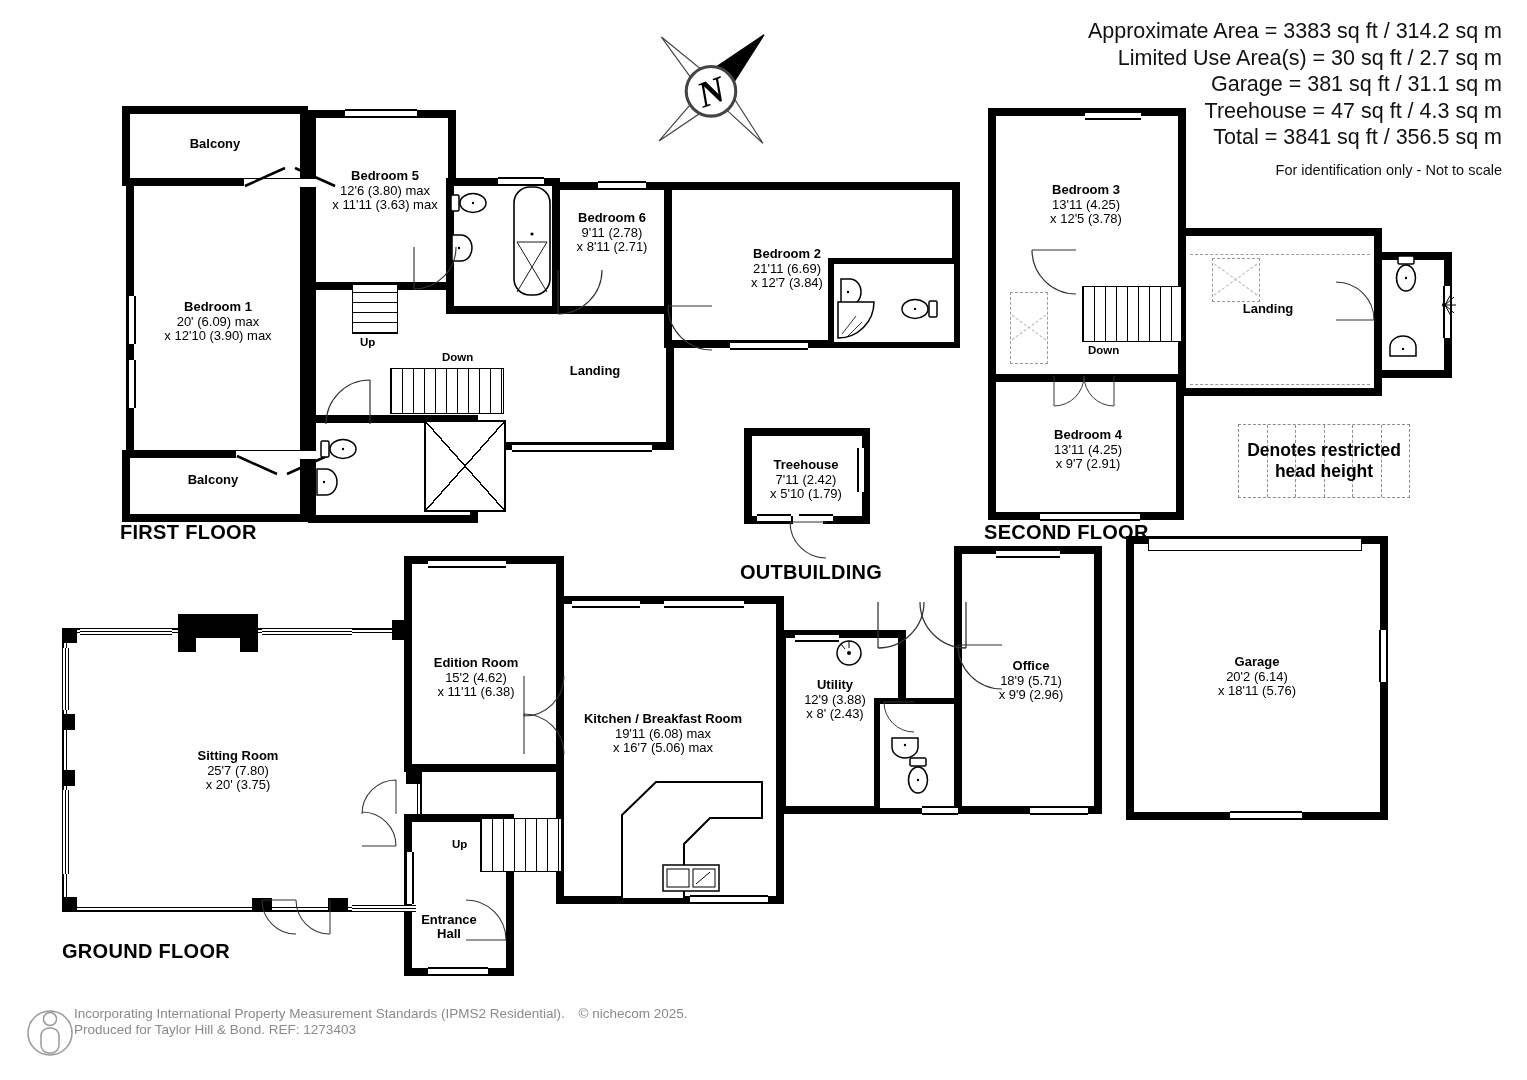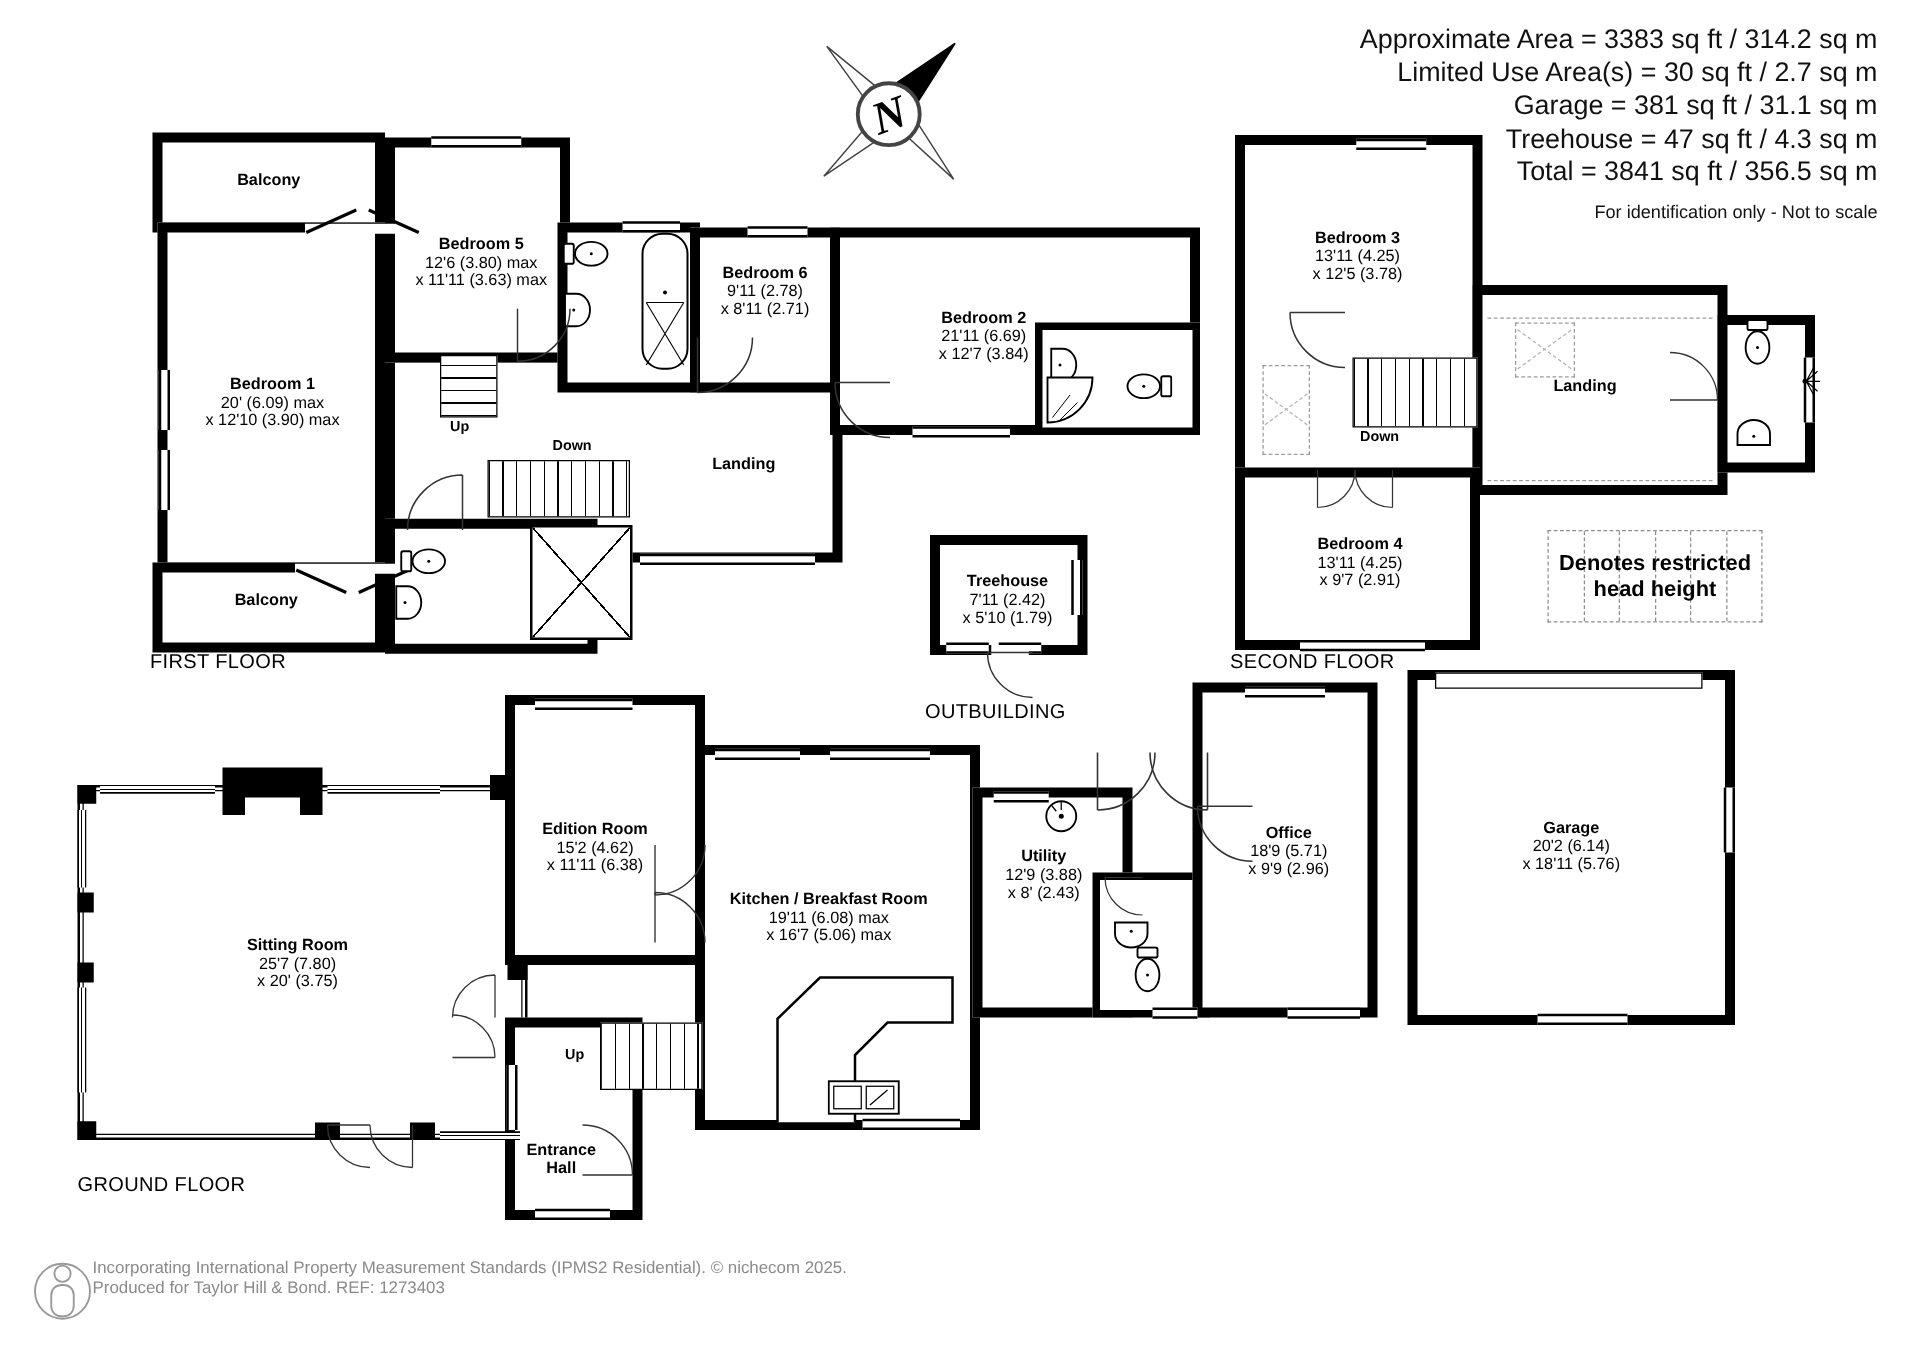--- a/index.html
+++ b/index.html
@@ -7,21 +7,21 @@
           font-family:"Liberation Sans",sans-serif;color:#000;}
   .abs{position:absolute;}
   .room{position:absolute;background:#fff;border:8px solid #000;box-sizing:border-box;}
   .b6{border-width:6px;}
   .thin{position:absolute;background:#fff;border:2px solid #000;box-sizing:border-box;}
   .thin::after{content:'';position:absolute;inset:2px;border:1px solid #000;pointer-events:none;}
   .blk{position:absolute;background:#000;}
   .wht{position:absolute;background:#fff;}
   .lbl{position:absolute;width:200px;text-align:center;font-size:13px;line-height:14.5px;}
   .lbl .nm{font-weight:bold;display:block;}
-  .floorlbl{position:absolute;font-weight:normal;font-size:16px;letter-spacing:.3px;}
+  .floorlbl{position:absolute;font-weight:bold;font-size:20px;letter-spacing:.3px;}
   .winH{position:absolute;height:9px;background:#fff;border-top:2px solid #000;border-bottom:2px solid #000;box-sizing:border-box;}
   .winV{position:absolute;width:9px;background:#fff;border-left:2px solid #000;border-right:2px solid #000;box-sizing:border-box;}
   .winH3{position:absolute;height:7px;background:linear-gradient(#000 0 1px,#fff 1px 3px,#000 3px 4px,#fff 4px 6px,#000 6px 7px);}
   .winV3{position:absolute;width:7px;background:linear-gradient(90deg,#000 0 1px,#fff 1px 3px,#000 3px 4px,#fff 4px 6px,#000 6px 7px);}
   .gap{position:absolute;background:#fff;}
   .stairsV{position:absolute;background:repeating-linear-gradient(90deg,#000 0 1px,transparent 1px 11px),#fff;border:1.5px solid #000;box-sizing:border-box;}
   .stairsH{position:absolute;background:repeating-linear-gradient(0deg,#000 0 1px,transparent 1px 10px),#fff;border:1.5px solid #000;box-sizing:border-box;}
   .slabel{position:absolute;font-size:11.5px;font-weight:bold;}
   .xbox{position:absolute;border:2px solid #000;box-sizing:border-box;background:
     linear-gradient(to top right,transparent calc(50% - .7px),#000 calc(50% - .7px) calc(50% + .7px),transparent calc(50% + .7px)),
@@ -149,21 +149,21 @@
   <svg class="arc" style="left:558px;top:270px" width="44" height="44" viewBox="0 0 40 40">
       <path d="M0,40 A40,40 0 0 0 40,0 M0,40 L0,0" stroke="#333" stroke-width="1.1" fill="none"></path>
     </svg>
   <svg class="arc" style="left:668px;top:306px;transform:rotate(90deg)" width="44" height="44" viewBox="0 0 40 40">
       <path d="M0,40 A40,40 0 0 0 40,0 M0,40 L0,0" stroke="#333" stroke-width="1.1" fill="none"></path>
     </svg>
 
   <div class="lbl" style="left:115px;top:137px">
       <span class="nm">Balcony</span>
     </div>
-  <div class="lbl" style="left:285px;top:188px">
+  <div class="lbl" style="left:285px;top:169px">
     <span class="nm">Bedroom 5</span>
     <span>12'6 (3.80) max</span><br>
     <span>x 11'11 (3.63) max</span>
   </div>
   <div class="lbl" style="left:118px;top:300px">
     <span class="nm">Bedroom 1</span>
     <span>20' (6.09) max</span><br>
     <span>x 12'10 (3.90) max</span>
   </div>
   <div class="lbl" style="left:512px;top:211px">
@@ -405,18 +405,18 @@
   <div class="floorlbl" style="left:62px;top:940px">GROUND FLOOR</div>
 
   <svg class="abs" style="left:26px;top:1002px" width="48" height="62" viewBox="0 0 48 62">
     <circle cx="24" cy="31" r="22" fill="none" stroke="#999" stroke-width="1.5"></circle>
     <circle cx="24" cy="17" r="6.5" fill="none" stroke="#999" stroke-width="1.5"></circle>
     <rect x="15" y="26" width="18" height="25" rx="8" fill="none" stroke="#999" stroke-width="1.5"></rect>
   </svg>
   <div class="footer">
     <div>
       <span>Incorporating International Property Measurement Standards (IPMS2 Residential).</span>
-      <span style="">© nichecom 2025.</span>
+      <span style="margin-left:10px">© nichecom 2025.</span>
     </div>
     <div>Produced for Taylor Hill &amp; Bond.   REF: 1273403</div>
   </div>
 
 </div>
 
 </body></html>

